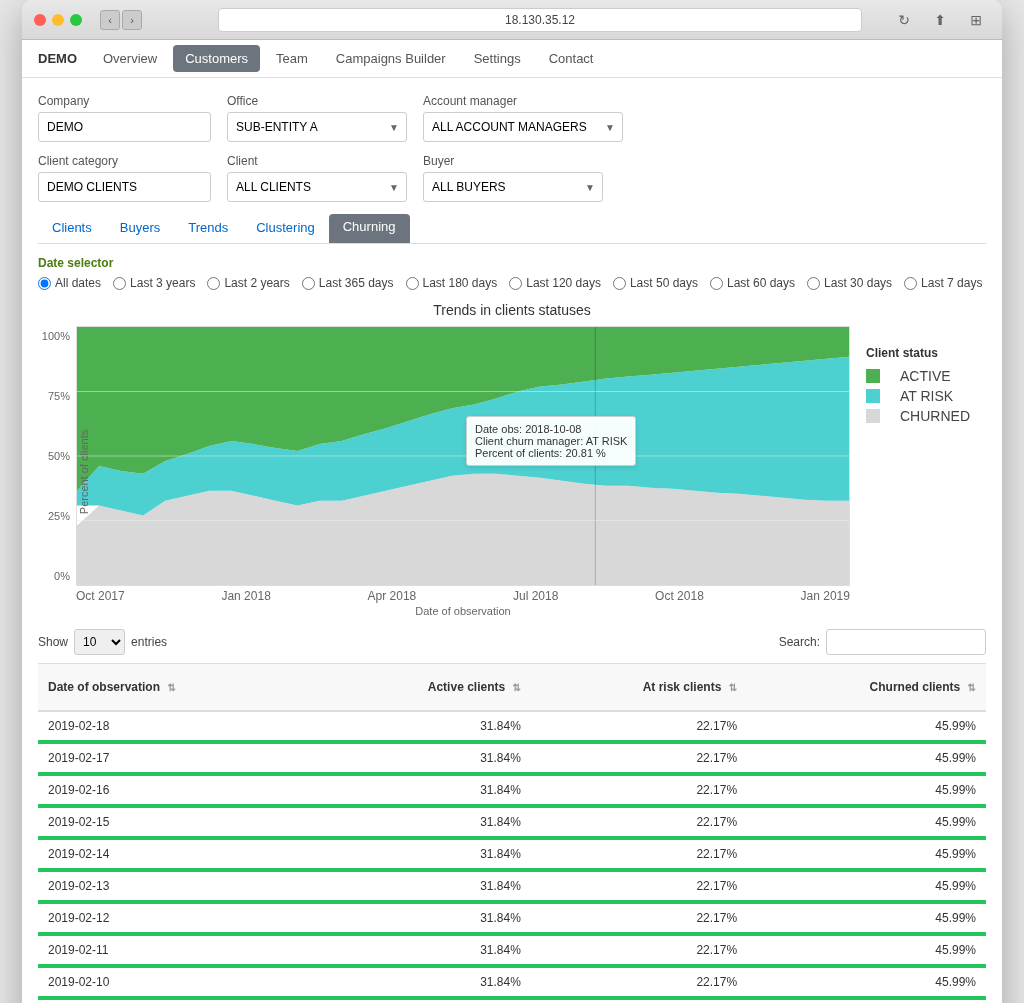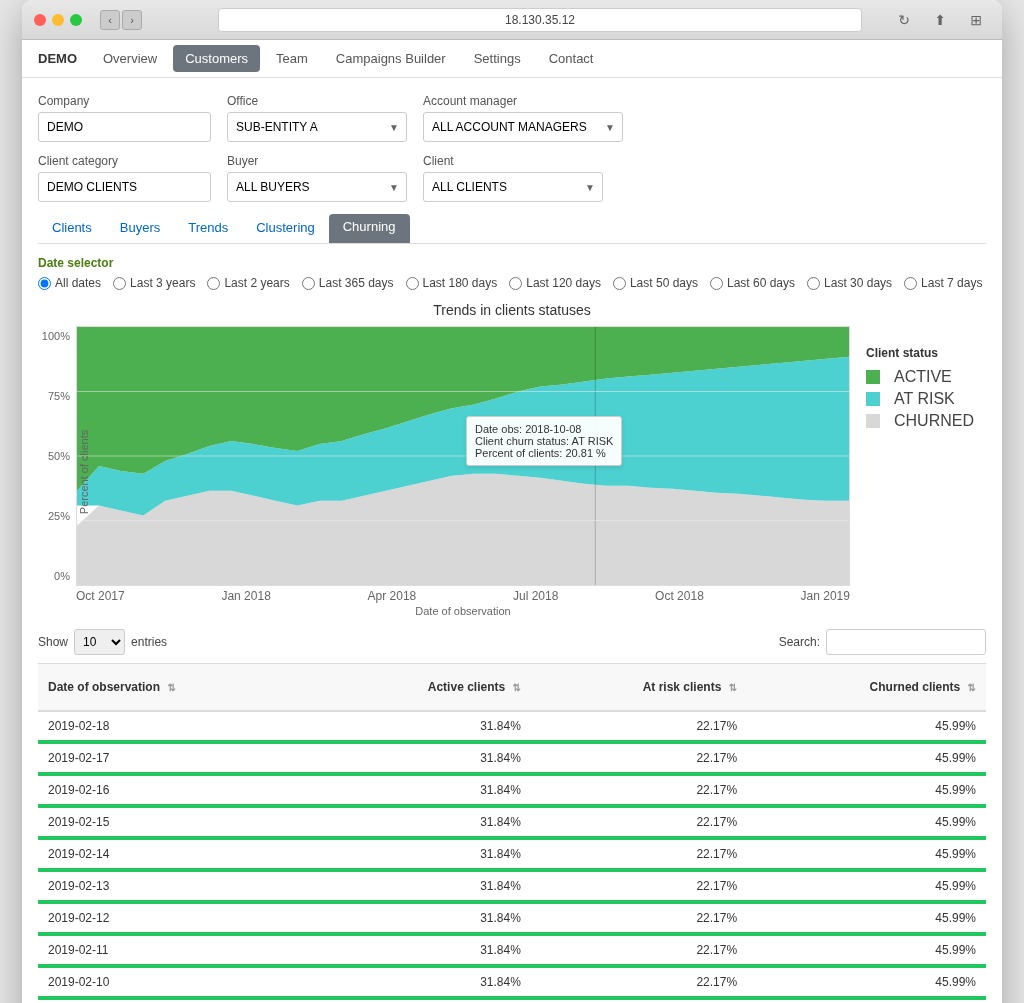--- a/index.html
+++ b/index.html
@@ -34,21 +34,21 @@
     .date-selector-label { font-size: 12px; font-weight: 600; color: #4d7c0f; margin-bottom: 6px; }
     .radio-group { display: flex; gap: 12px; align-items: center; flex-wrap: wrap; }
     .radio-item { display: flex; align-items: center; gap: 4px; font-size: 12px; color: #444; cursor: pointer; }
     .radio-item input { cursor: pointer; }
     .chart-section { margin-bottom: 12px; }
     .chart-title { text-align: center; font-size: 14px; color: #333; margin-bottom: 8px; }
     .chart-container { display: flex; gap: 16px; }
     .chart-area { flex: 1; position: relative; }
     .chart-legend { width: 120px; padding-top: 20px; }
     .legend-title { font-size: 12px; font-weight: 600; color: #333; margin-bottom: 8px; }
-    .legend-item { display: flex; align-items: center; gap: 14px; font-size: 16px; color: #444; margin-bottom: 4px; }
+    .legend-item { display: flex; align-items: center; gap: 20px; font-size: 14px; color: #444; margin-bottom: 4px; }
     .legend-color { width: 14px; height: 14px; }
     .table-controls { display: flex; justify-content: space-between; align-items: center; margin-bottom: 8px; }
     .show-entries { display: flex; align-items: center; gap: 6px; font-size: 12px; color: #444; }
     .entries-select { height: 26px; padding: 0 4px; border: 1px solid #ccc; border-radius: 3px; font-size: 12px; }
     .search-box { display: flex; align-items: center; gap: 6px; font-size: 12px; color: #444; }
     .search-input { height: 26px; padding: 0 6px; border: 1px solid #ccc; border-radius: 3px; font-size: 12px; width: 160px; }
     table { width: 100%; border-collapse: collapse; font-size: 12px; }
     thead th { background: #f8f8f8; padding: 16px 10px; text-align: left; border-top: 1px solid #ddd; border-bottom: 2px solid #ddd; font-weight: 600; color: #333; cursor: pointer; }
     thead th.right { text-align: right; }
     tbody tr { border-bottom: 4px solid #22c55e; }
@@ -119,32 +119,32 @@
         </div>
       </div>
     </div>
 
     <div class="filter-row">
       <div class="filter-group">
         <label class="filter-label">Client category</label>
         <input class="filter-input" type="text" value="DEMO CLIENTS" style="">
       </div>
       <div class="filter-group">
+        <label class="filter-label">Client</label>
+        <div class="select-wrapper">
+          <select class="filter-select">
+            <option>ALL CLIENTS</option>
+          </select>
+        </div>
+      </div>
+      <div class="filter-group">
         <label class="filter-label">Buyer</label>
         <div class="select-wrapper">
           <select class="filter-select">
             <option>ALL BUYERS</option>
-          </select>
-        </div>
-      </div>
-      <div class="filter-group">
-        <label class="filter-label">Client</label>
-        <div class="select-wrapper">
-          <select class="filter-select">
-            <option>ALL CLIENTS</option>
           </select>
         </div>
       </div>
     </div>
 
     <div class="tabs-row">
       <span class="tab">Clients</span>
       <span class="tab">Buyers</span>
       <span class="tab">Trends</span>
       <span class="tab">Clustering</span>
@@ -252,21 +252,21 @@
 
                 <line x1="470" y1="0" x2="470" y2="260" stroke="rgba(0,0,0,0.2)" stroke-width="1"></line>
 
                 <line x1="0" y1="65" x2="700" y2="65" stroke="#eee" stroke-width="0.5"></line>
                 <line x1="0" y1="130" x2="700" y2="130" stroke="#eee" stroke-width="0.5"></line>
                 <line x1="0" y1="195" x2="700" y2="195" stroke="#eee" stroke-width="0.5"></line>
               </svg>
 
               <div class="tooltip-box" style="position:absolute; left:390px; top:90px;">
                 <div>Date obs: 2018-10-08</div>
-                <div>Client churn status: AT RISK</div>
+                <div>Client churn manager: AT RISK</div>
                 <div>Percent of clients: 20.81 %</div>
               </div>
 
               <div style="display:flex; justify-content:space-between; font-size:12px; color:#666; margin-top:3px;">
                 <span>Oct 2017</span>
                 <span>Jan 2018</span>
                 <span>Apr 2018</span>
                 <span>Jul 2018</span>
                 <span>Oct 2018</span>
                 <span>Jan 2019</span>

